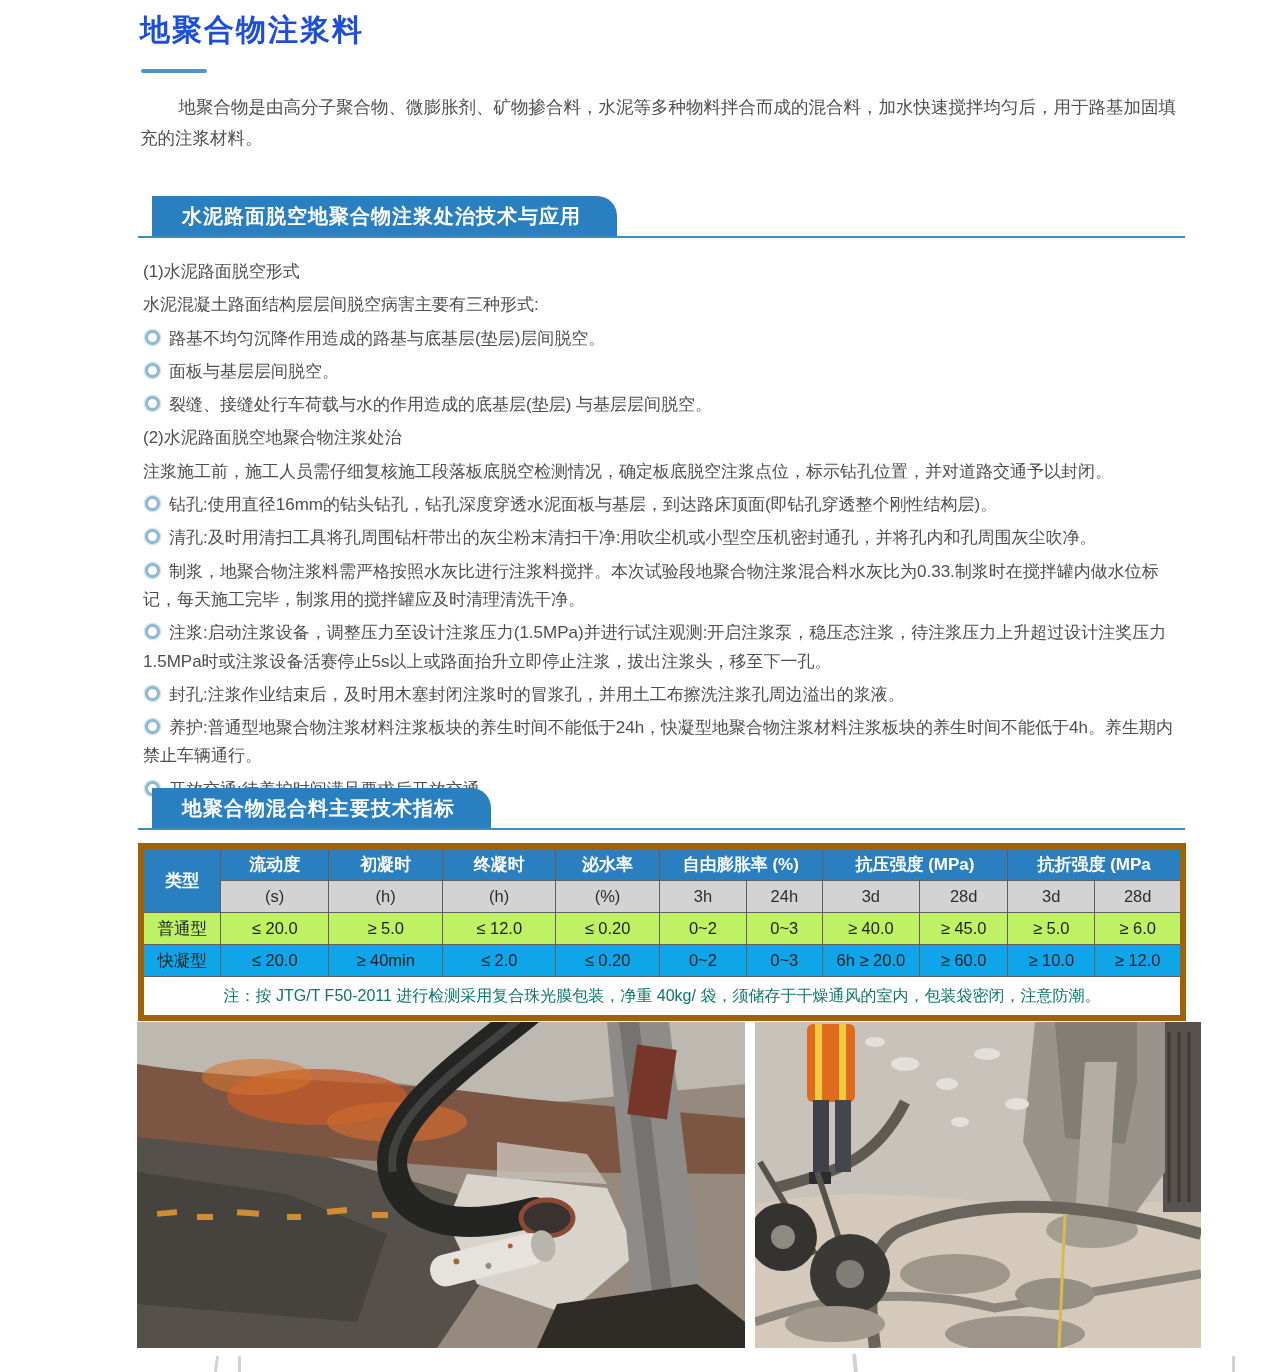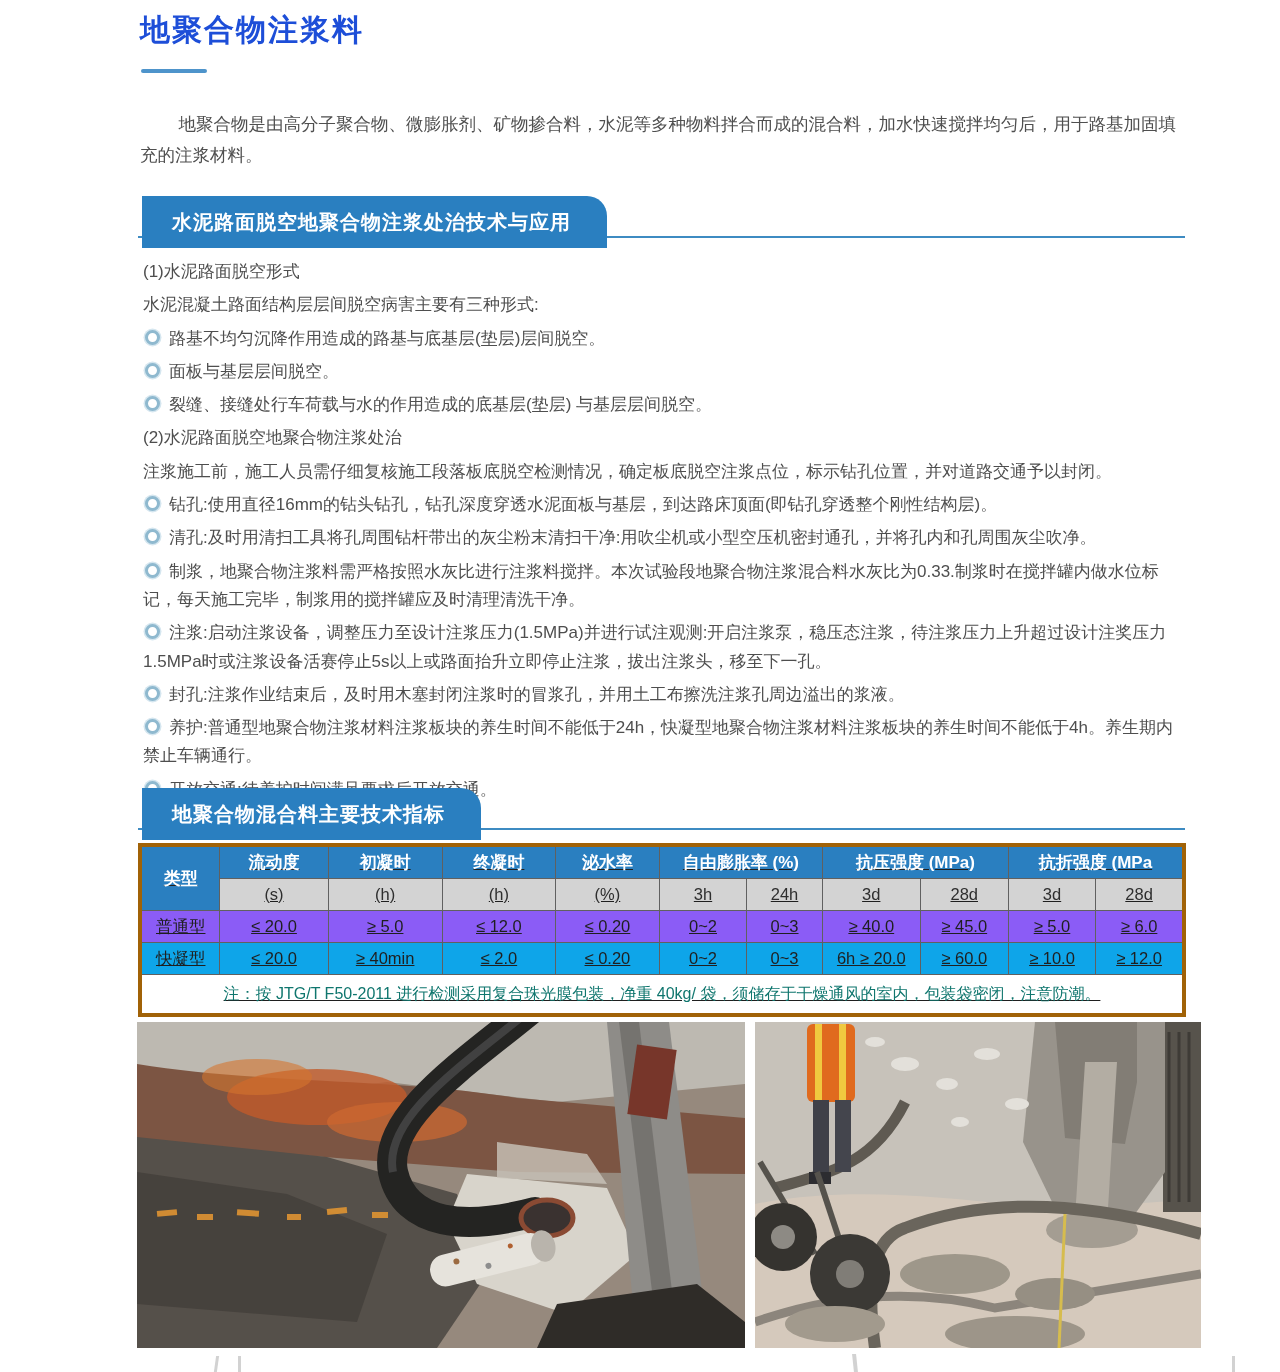--- a/index.html
+++ b/index.html
@@ -11,58 +11,58 @@
   .page-title{
     position:absolute;left:140px;top:10px;margin:0;
     font-size:30px;font-weight:bold;letter-spacing:2px;color:#1d4ed8;
   }
   .title-underline{
     position:absolute;left:141px;top:69px;width:66px;height:4px;
     background:#4e94cb;border-radius:2px;
   }
   
   .intro{
-    position:absolute;left:140px;top:109px;width:1045px;margin:0;
+    position:absolute;left:140px;top:92px;width:1045px;margin:0;
     font-size:17.5px;line-height:31px;color:#4f4f4f;text-indent:2.2em;
   }
   
   .banner-row{
     position:absolute;left:138px;width:1047px;height:40px;
     border-bottom:2px solid #3e8bc2;
   }
   .banner-row.first{top:196px;}
   .banner-row.second{top:788px;}
   .banner{
-    position:absolute;left:4px;top:0;height:52px;display:flex;align-items:center;
+    position:absolute;left:14px;top:0;height:40px;display:flex;align-items:center;
     background:#2a7fc0;color:#ffffff;font-size:20px;font-weight:bold;letter-spacing:1px;
     padding:0 36px 0 30px;border-top-right-radius:20px;box-sizing:border-box;
   }
   
   .content{
     position:absolute;left:138px;top:253px;width:1050px;
   }
   .content p{margin:5px;font-size:17px;line-height:28.3px;color:#4e4e4e;}
   .ring{
     display:inline-block;width:9px;height:9px;border-radius:50%;
     border:3px solid #8fb9cf;box-shadow:0 0 0 1.5px #d5e6ef;background:#ffffff;
     margin:0 9px 0 2px;vertical-align:-1px;
   }
   
   .spec-table{
     position:absolute;left:138px;top:843px;width:1048px;
-    border-collapse:collapse;border:4px solid #a16207;
-    font-size:16.5px;color:#1f1f1f;table-layout:fixed;text-decoration:underline;
+    border-collapse:collapse;border:6px solid #a16207;
+    font-size:16.5px;color:#1f1f1f;table-layout:fixed;
   }
   .spec-table th,.spec-table td{
     border:1px solid #606060;text-align:center;padding:2px 3px;height:27px;
     overflow:hidden;white-space:nowrap;
   }
   .spec-table thead th{background:#2a7fc0;color:#ffffff;font-weight:bold;font-size:17px;}
   .spec-table thead th.sub{background:#d3d3d3;color:#2e2e2e;font-weight:normal;font-size:16.5px;}
-  .spec-table tbody tr td{background:#8b5cf6;}
+  .spec-table tbody tr td{background:#bef264;}
   .spec-table tbody tr.alt td{background:#0ea5e9;}
   .spec-table td.note{background:#ffffff;height:34px;font-size:16px;color:#0f766e;white-space:normal;}
   
   .photo{position:absolute;top:1022px;height:326px;}
   .photo.left{left:137px;width:608px;}
   .photo.right{left:755px;width:446px;}
   .photo svg{display:block;width:100%;height:100%;}
   
   .artifact{position:absolute;background:#d2d2d2;}
   .a1{left:215px;top:1356px;width:3px;height:16px;transform:skewX(-8deg);}

